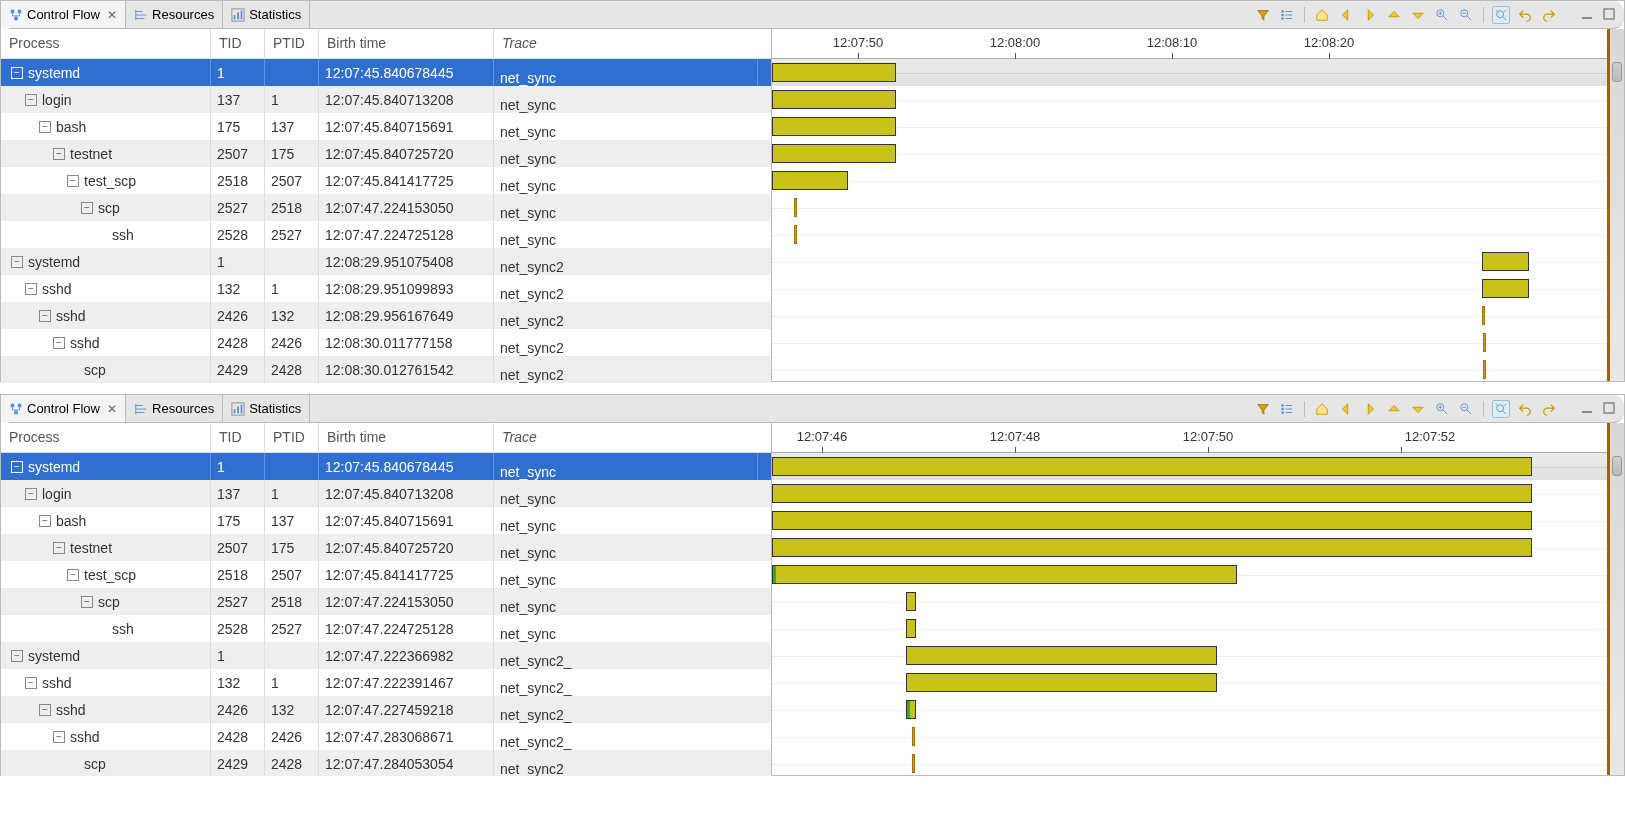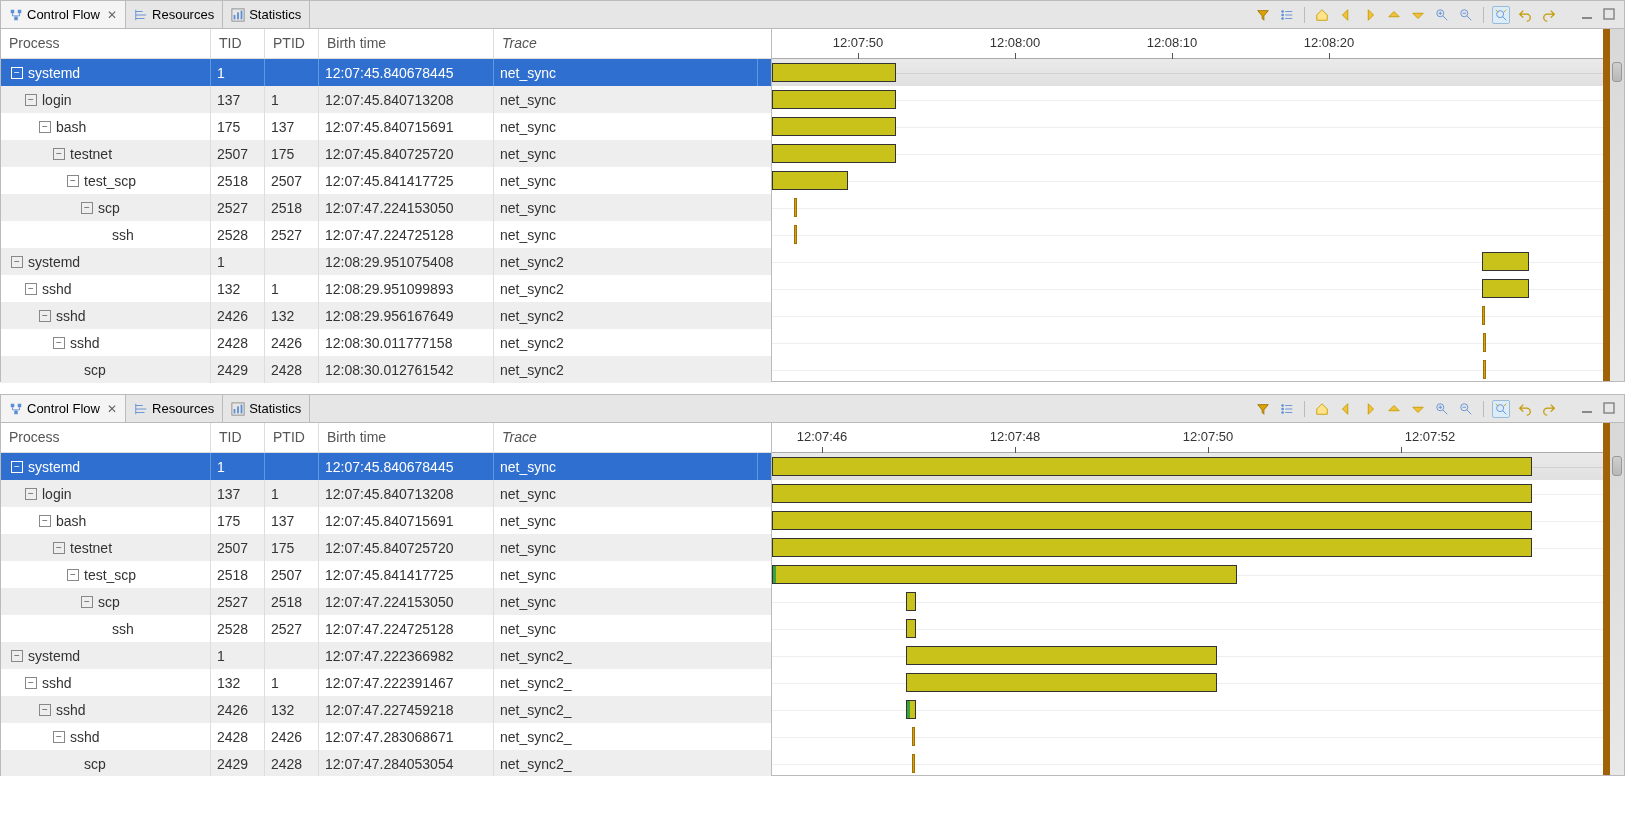--- a/index.html
+++ b/index.html
@@ -1,19 +1,19 @@
 <!DOCTYPE html>
 <html><head>
 <meta charset="utf-8">
 <style>
   * { box-sizing: border-box; font-family: Arial, Helvetica, sans-serif; }
   html,body { margin:0; padding:0; background:#fff; width:1625px; }
   .view-panel { border:1px solid #bbb; width:1625px; }
   .panel-body { position:relative; height:352px; }
-  .view-tabs { display:flex; align-items:stretch; background:#e6e6e6; height:28px; font-size:13px; border-bottom:1px solid #bbb; }
+  .view-tabs { display:flex; align-items:stretch; background:#e6e6e6; height:28px; font-size:13px; border-bottom:1px solid #bbb;border-radius:11px; }
   .view-tab { display:flex; align-items:center; gap:4px; padding:0 8px; border-right:1px solid #bbb; background:#e6e6e6; cursor:pointer;}
   .view-tab.active { background:#f4f4f4; }
   .view-tab .close { font-size:12px; color:#666; margin-left:3px;}
   .view-tab-icon { width:14px; height:14px; display:inline-block; }
   .tabs-spacer { flex:1; }
   .view-toolbar { display:flex; align-items:center; gap:6px; padding:0 6px; }
   .tb-btn { width:18px; height:18px; display:flex; align-items:center; justify-content:center; border:1px solid transparent; border-radius:2px; cursor:pointer; }
   .tb-btn.toggled { background:#dcedf9; border:1px solid #9bbcd6;}
   .tb-sep { width:1px; height:16px; background:#bbb; margin:0 2px;}
   .tb-min, .tb-max { width:16px;height:16px; font-size:14px; color:#555; text-align:center; line-height:14px; cursor:pointer;}
@@ -29,25 +29,25 @@
   .row { display:flex; height:27px; align-items:center; font-size:14px; color:#333; }
   .row.selected { background:#2f6fcf; color:#fff;}
   .row.even { background:#fff;}
   .row.odd { background:#eeeeee;}
   .cell { height:100%; display:flex; align-items:center; padding:0 6px; border-right:1px solid #ddd; overflow:hidden;}
   .row.selected .cell{ border-right:1px solid #6099df;}
   .cell.process{ width:210px;}
   .cell.tid{ width:54px;}
   .cell.ptid{ width:54px;}
   .cell.birth{ width:175px;}
-  .cell.trace{ width:264px; border-right:none;}
+  .cell.trace{ width:264px; border-right:none;align-items:flex-end;}
   .expander{ width:12px; height:12px; border:1px solid #888; display:inline-flex; align-items:center; justify-content:center; font-size:10px; line-height:10px; color:#555; margin-right:5px; flex-shrink:0;}
   .row.selected .expander{ border-color:#fff; color:#fff;}
   .indent{ display:inline-block; flex-shrink:0;}
-  .gantt { flex:1; position:relative; background:#fff; overflow:hidden; border-right:7px solid #a16207;}
+  .gantt { flex:1; position:relative; background:#fff; overflow:hidden; border-right:3px solid #a16207;}
   .time-ruler { position:absolute; left:0; right:0; top:0; height:30px; border-bottom:1px solid #aaa; background:#fff; font-size:13px; color:#333;}
   .time-ruler .tick-label{ position:absolute; top:6px; transform:translateX(-50%);}
   .time-ruler .tick{ position:absolute; top:24px; width:1px; height:6px; background:#555;}
   .gantt-rows { position:absolute; left:0; right:0; top:30px;}
   .gantt-row { height:27px; position:relative;}
   .gantt-row.selected{ background:linear-gradient(#eaeaea,#e0e0e0);}
   .gantt-row.unsel { }
   .gantt-row .hline{ position:absolute; left:0; right:0; top:50%; height:1px; background:#eee;}
   .gantt-row.selected .hline{ background:#d0d0d0;}
   .bar { position:absolute; top:4px; height:19px; background:#c8c21a; border:1px solid #333;}

